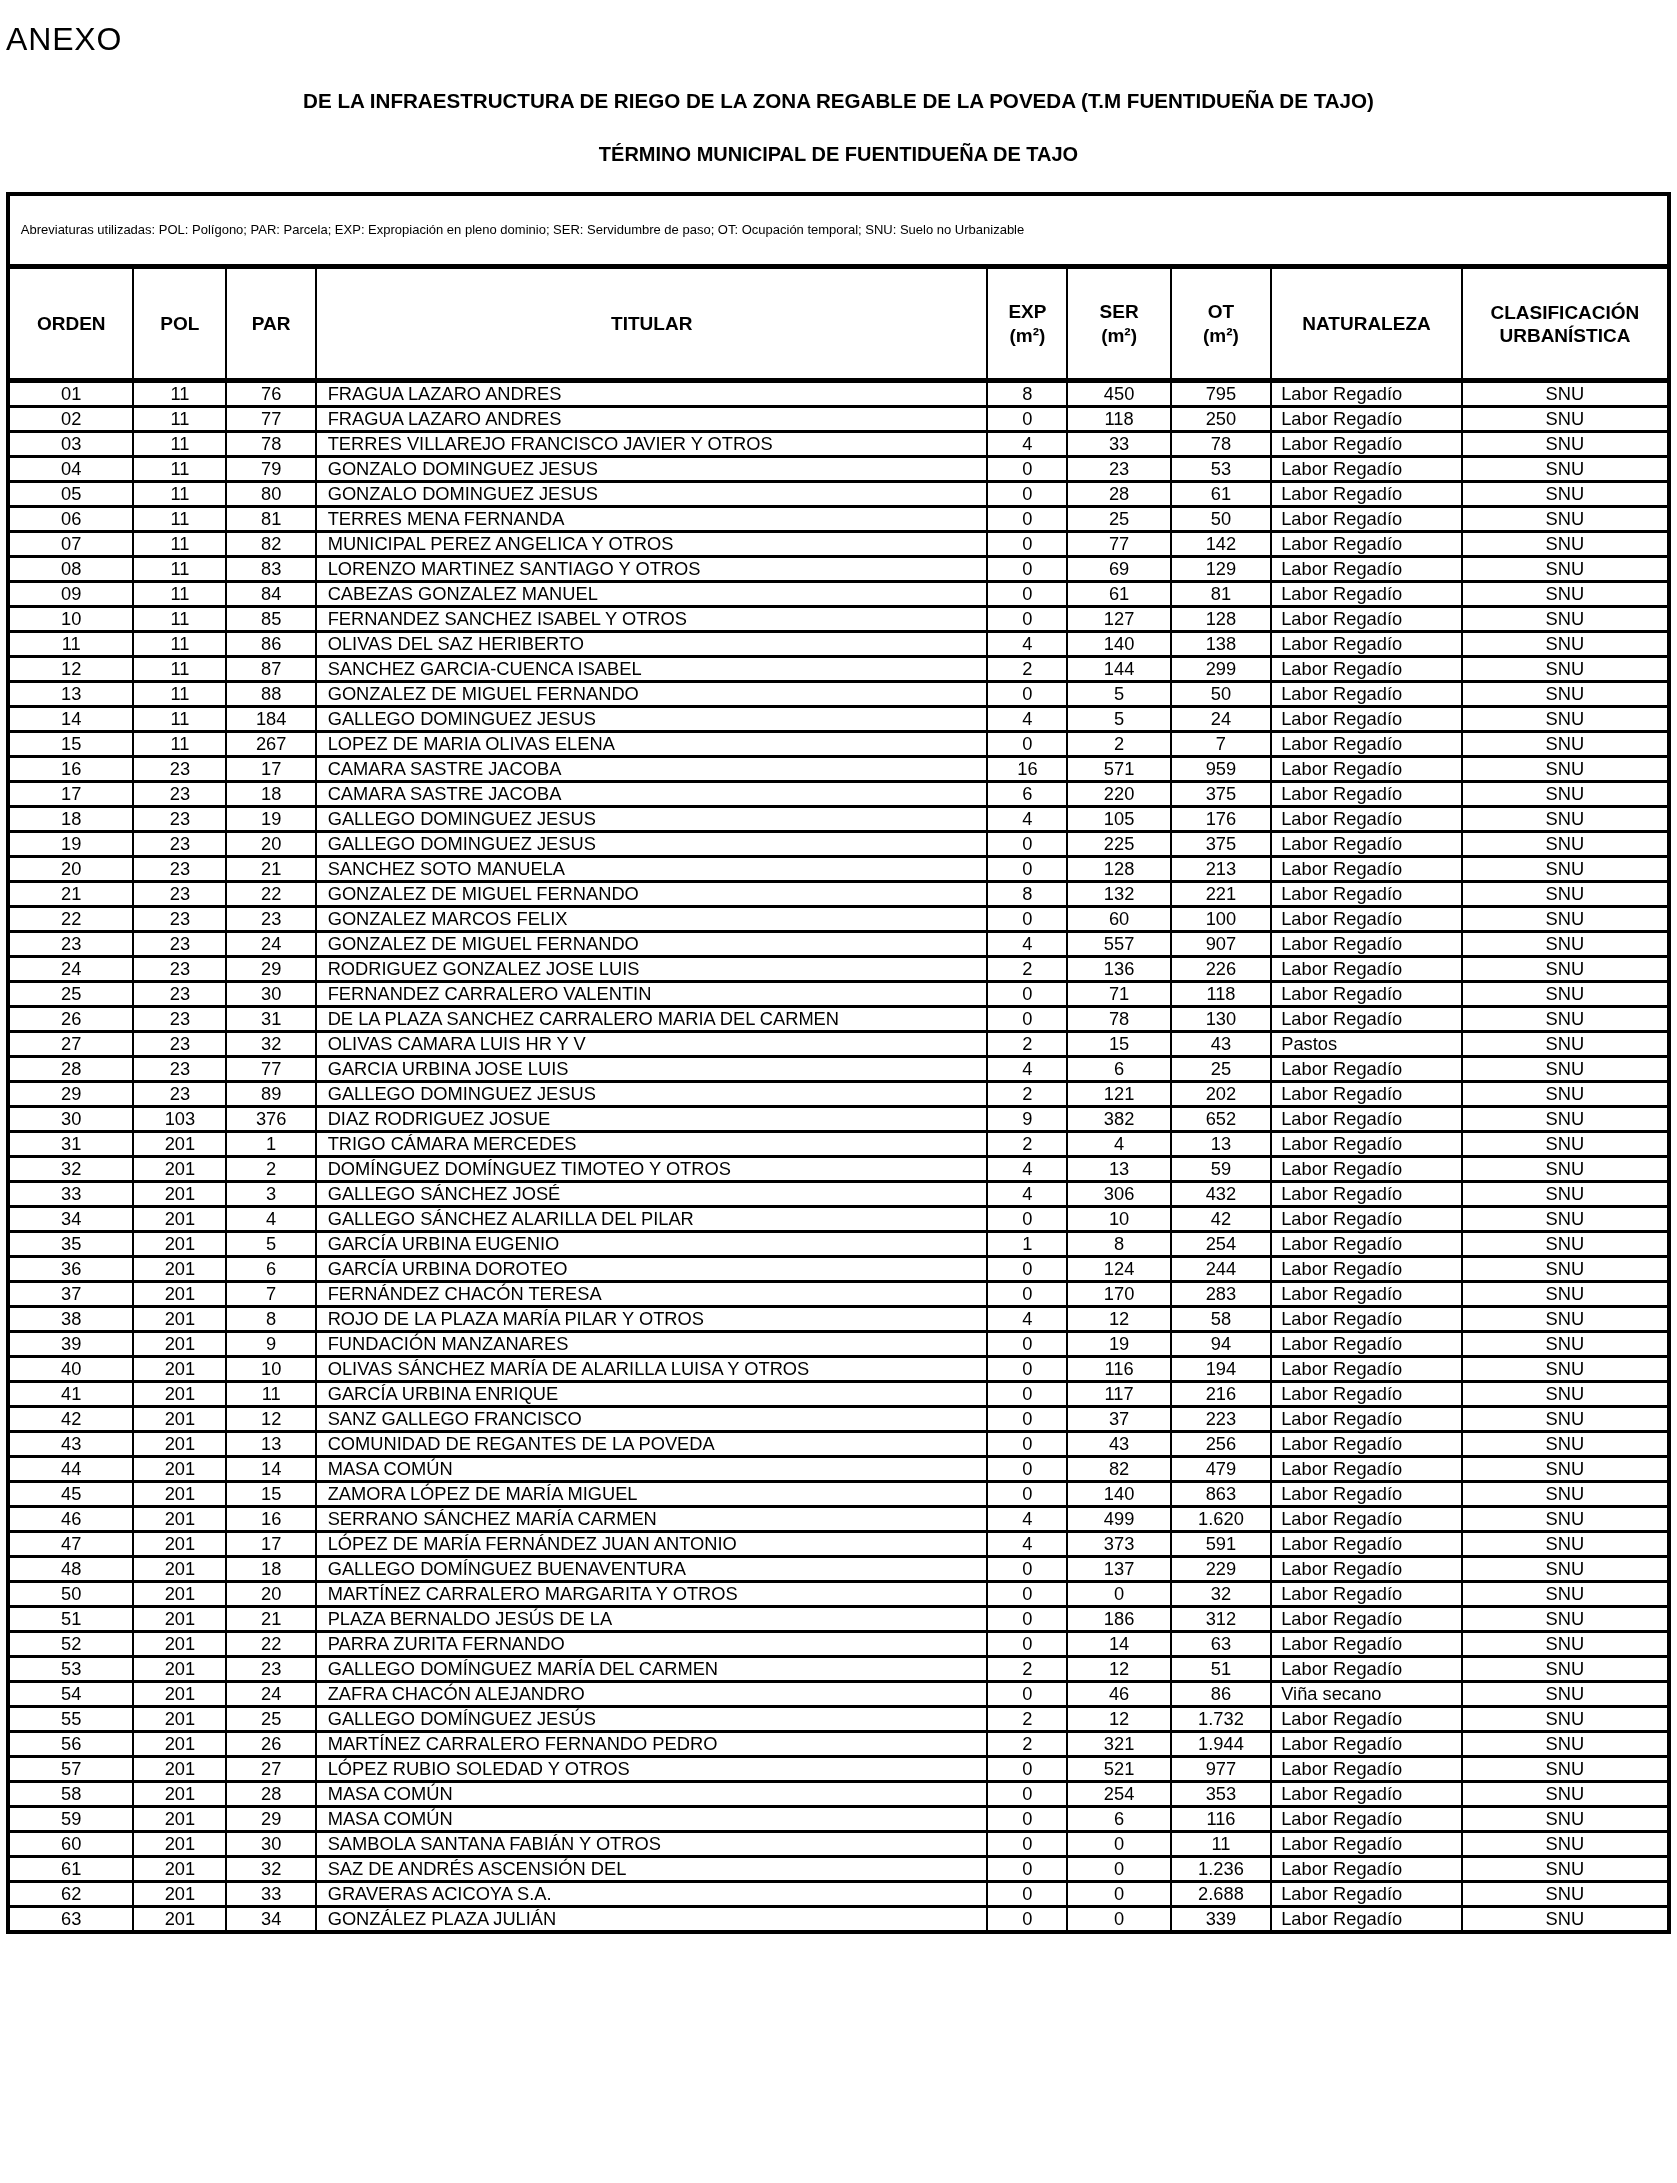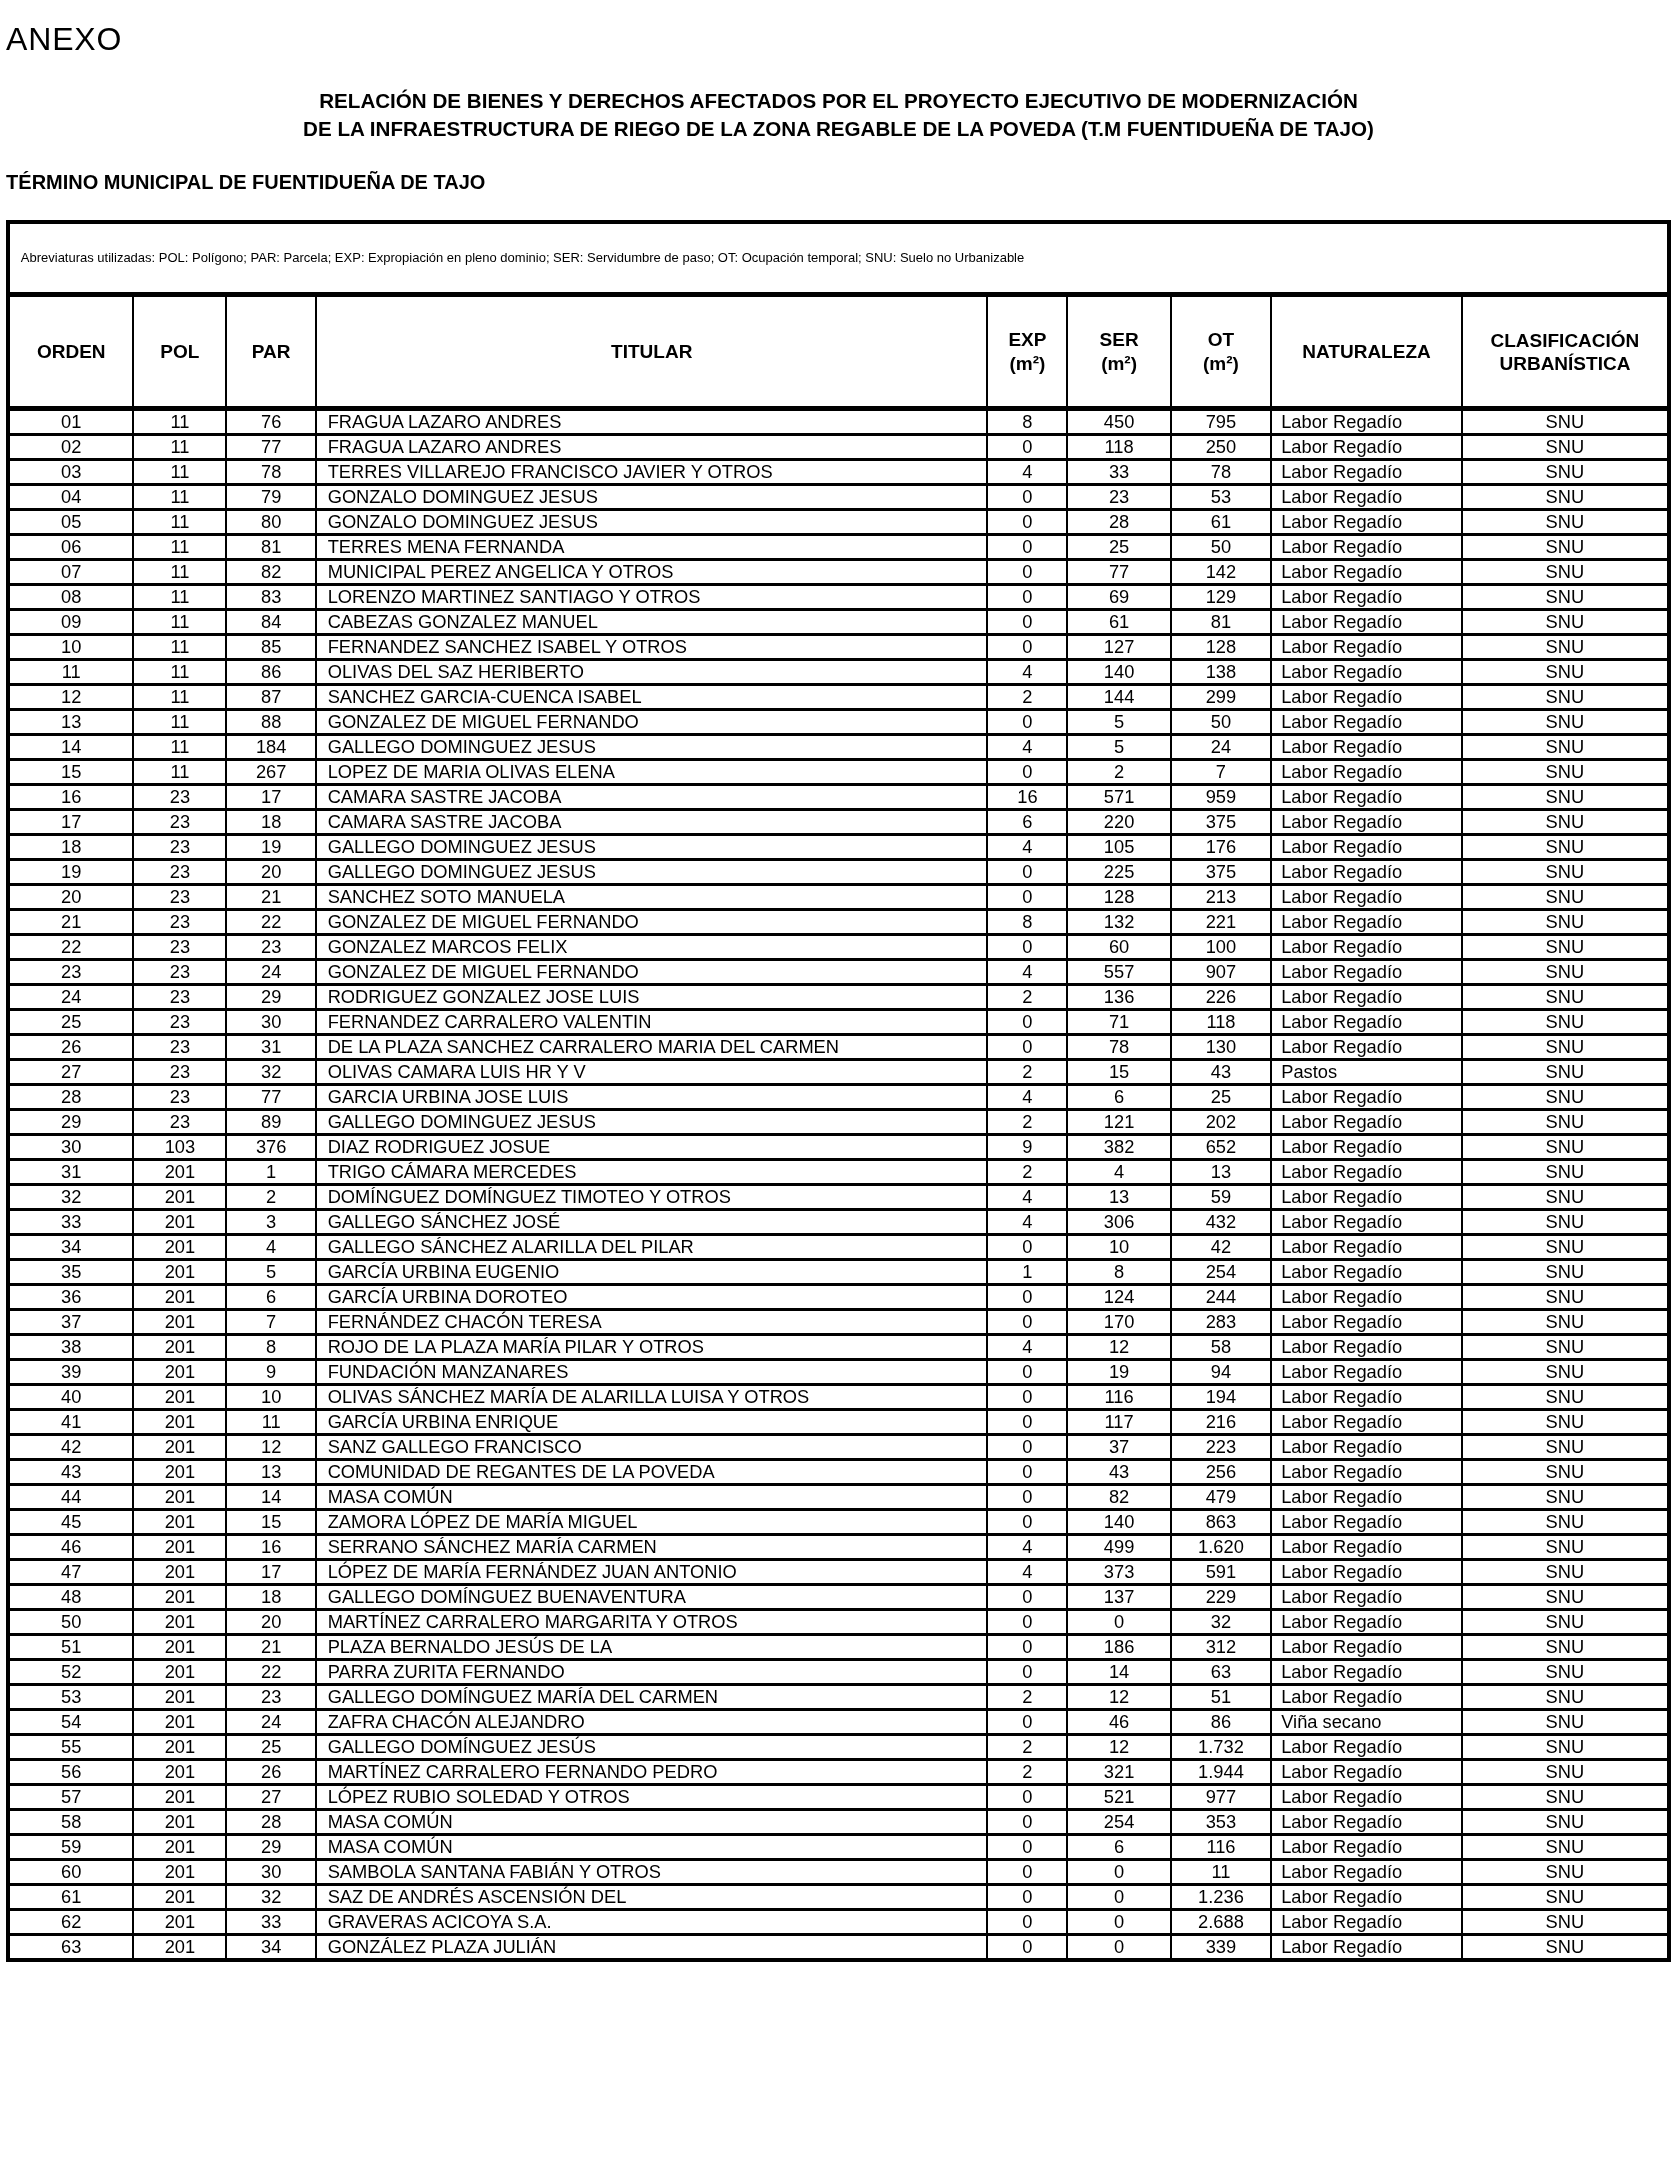--- a/index.html
+++ b/index.html
@@ -22,20 +22,21 @@
   }
   .subtitle {
     margin-top: 29px;
     text-align: center;
     font-size: 20.6px;
     font-weight: 700;
     line-height: 28px;
   }
   .section-title {
     margin-top: 27.4px;
+    text-align: center;
     font-size: 20px;
     font-weight: 700;
   }
 
   table.rel-table {
     margin-top: 26px;
     width: 100%;
     border-collapse: collapse;
     table-layout: fixed;
     border: 4.6px solid #000;
@@ -80,21 +81,20 @@
   tbody.body-rows td.c-naturaleza  { text-align: left; padding-left: 9.1px; }
 </style>
 </head>
 <body>
 
 <div class="doc">
 
   <h1 class="title">ANEXO</h1>
 
   <div class="subtitle">
-    <div>RELACIÓN DE BIENES Y DERECHOS AFECTADOS POR EL PROYECTO EJECUTIVO DE MODERNIZACIÓN</div>
     <div>DE LA INFRAESTRUCTURA DE RIEGO DE LA ZONA REGABLE DE LA POVEDA (T.M FUENTIDUEÑA DE TAJO)</div>
   </div>
 
   <div class="section-title">TÉRMINO MUNICIPAL DE FUENTIDUEÑA DE TAJO</div>
 
   <table class="rel-table">
     <colgroup>
       <col style="width:7.55%">
       <col style="width:5.59%">
       <col style="width:5.40%">

